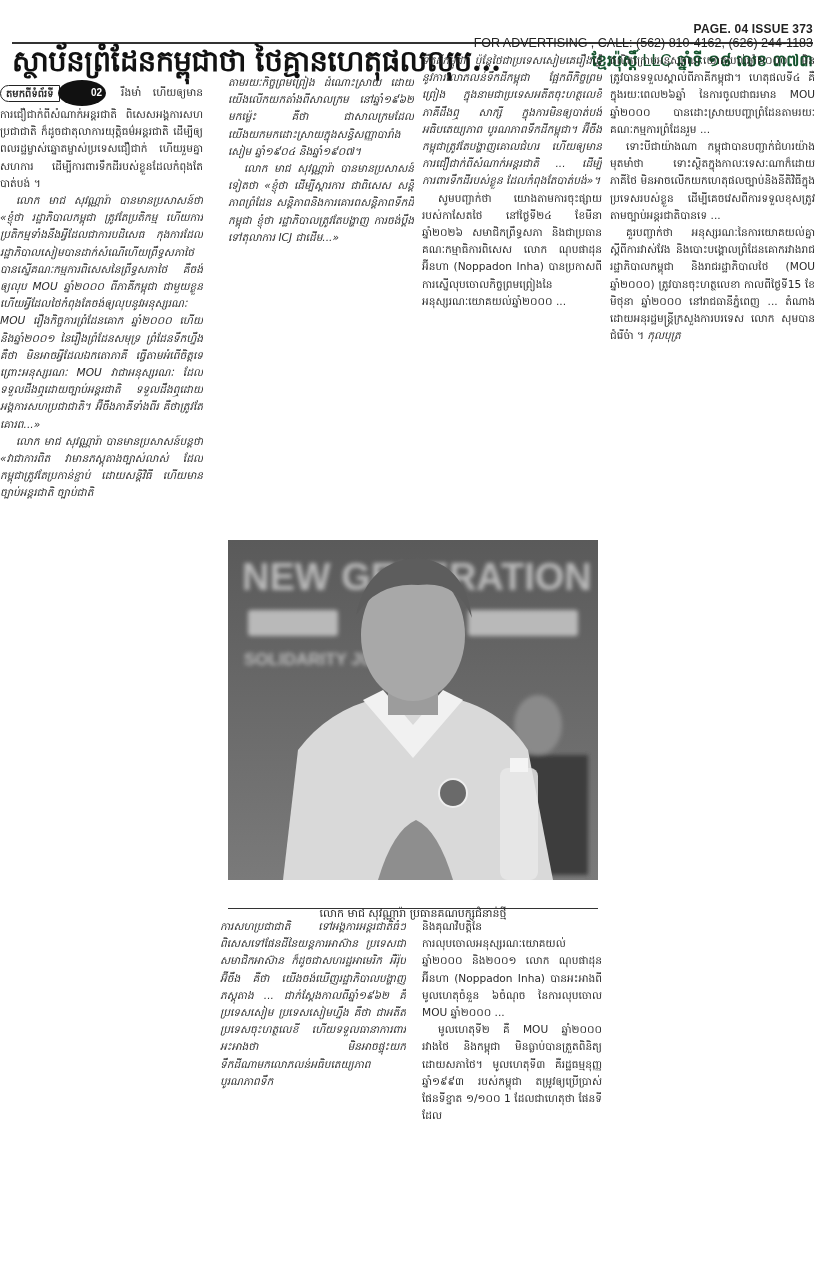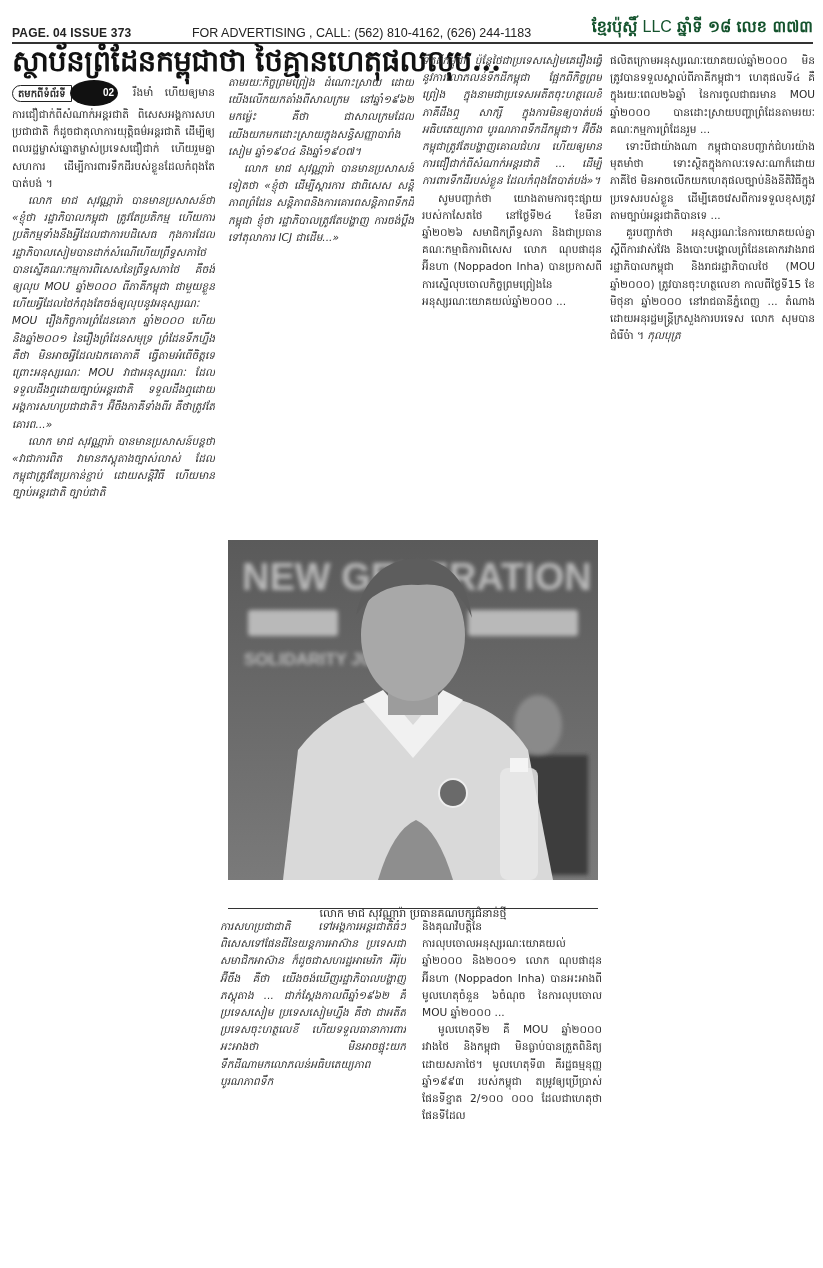--- a/index.html
+++ b/index.html
@@ -1,31 +1,31 @@
 <!DOCTYPE html>
 <html><head>
 <meta charset="utf-8">
 <style>
   html,body{margin:0;padding:0;background:#fff;}
   body{width:823px;height:1268px;position:relative;overflow:hidden;
        font-family:"DejaVu Sans",sans-serif;color:#222;}
   .masthead{position:absolute;left:12px;right:10px;top:22px;height:18px;
        display:flex;align-items:flex-end;justify-content:space-between;
-       border-bottom:2px solid #333;padding-bottom:2px;}
+       border-bottom:2px solid #333;padding-bottom:2px;flex-direction:column;}
   .mh-left{font-family:"Liberation Sans",sans-serif;font-weight:bold;font-size:12px;color:#222;letter-spacing:0.2px;}
   .mh-mid{font-family:"Liberation Sans",sans-serif;font-size:12.5px;color:#222;}
   .mh-right{font-size:16px;color:#14532d;text-align:right;}
   .mh-right b{font-weight:bold;}
   .headline{position:absolute;left:12px;top:44px;width:400px;
        font-family:"DejaVu Serif",serif;font-weight:bold;font-size:29px;line-height:34px;color:#111;white-space:nowrap;letter-spacing:-0.5px;}
   .col{position:absolute;font-size:10.6px;line-height:17.2px;color:#2a2a2a;text-align:justify;overflow:hidden;}
   .col p{margin:0 0 0 0;text-indent:0;}
   .col p.ind{text-indent:16px;}
   .it{font-style:italic;}
-  .c1{left:12px;top:80px;width:203px;height:1160px;}
+  .c1{left:0;top:80px;width:203px;height:1160px;}
   .c2a{left:228px;top:64px;width:186px;height:474px;margin-top:10px;}
   .c3a{left:422px;top:34px;width:180px;height:504px;}
   .c4{left:610px;top:52px;width:205px;height:1170px;}
   .c2b{left:220px;top:918px;width:186px;height:320px;}
   .c3b{left:422px;top:918px;width:180px;height:320px;}
   .kicker{display:inline-flex;align-items:center;vertical-align:middle;margin-right:4px;}
   .kicker .pill{border:1.5px solid #222;border-radius:12px 0 0 12px;padding:0 5px;font-weight:bold;font-size:10px;line-height:15px;font-style:normal;}
   .kicker .num{background:#111;color:#fff;border-radius:50%;width:18px;height:26px;display:inline-flex;align-items:center;justify-content:center;font-family:"Liberation Sans",sans-serif;font-weight:bold;font-size:10px;margin-left:-2px;padding-left:30px;}
   .photo{position:absolute;left:228px;top:540px;width:370px;height:340px;overflow:hidden;background:#6d6d6d;}
   .caption{position:absolute;left:228px;top:886px;width:370px;text-align:center;font-size:11px;color:#222;margin-top:20px;}
@@ -111,21 +111,21 @@
 </div>
 <div class="caption">លោក មាជ សុវណ្ណារ៉ា ប្រធានគណបក្សជំនាន់ថ្មី</div>
 <div class="cap-rule"></div>
 
 <div class="col c2b it">
   <p>ការសហប្រជាជាតិ ទៅអង្គការអន្តរជាតិធំៗ ពិសេសទៅផែនដីនៃយន្តការអាស៊ាន ប្រទេសជាសមាជិកអាស៊ាន ក៏ដូចជាសហរដ្ឋអាមេរិក អឺរ៉ុប អ៊ីចឹង គឺថា យើងចង់ឃើញរដ្ឋាភិបាលបង្ហាញភស្តុតាង ... ជាក់ស្តែងកាលពីឆ្នាំ១៩៦២ គឺប្រទេសសៀម ប្រទេសសៀមហ្នឹង គឺថា ជាអតីតប្រទេសចុះហត្ថលេខី ហើយទទួលធានាការពារ អះអាងថា មិនអាចផ្ទុះយកទឹកដីណាមកលោភលន់អធិបតេយ្យភាព បូរណភាពទឹក</p>
 </div>
 
 <div class="col c3b">
   <p>និងគុណវិបត្តិនៃការលុបចោលអនុស្សរណៈយោគយល់ឆ្នាំ២០០០ និង២០០១ លោក ណុបផាដុន អ៊ីនហា (Noppadon Inha) បានអះអាងពីមូលហេតុចំនួន ៦ចំណុច នៃការលុបចោល MOU ឆ្នាំ២០០០ ...</p>
-  <p class="ind">មូលហេតុទី២ គឺ MOU ឆ្នាំ២០០០ រវាងថៃ និងកម្ពុជា មិនធ្លាប់បានត្រួតពិនិត្យដោយសភាថៃ។ មូលហេតុទី៣ គឺរដ្ឋធម្មនុញ្ញឆ្នាំ១៩៩៣ របស់កម្ពុជា តម្រូវឲ្យប្រើប្រាស់ផែនទីខ្នាត 2/១០០ ០០០ ដែលជាហេតុថា ផែនទីដែល</p>
+  <p class="ind">មូលហេតុទី២ គឺ MOU ឆ្នាំ២០០០ រវាងថៃ និងកម្ពុជា មិនធ្លាប់បានត្រួតពិនិត្យដោយសភាថៃ។ មូលហេតុទី៣ គឺរដ្ឋធម្មនុញ្ញឆ្នាំ១៩៩៣ របស់កម្ពុជា តម្រូវឲ្យប្រើប្រាស់ផែនទីខ្នាត ១/១០០ 1 ដែលជាហេតុថា ផែនទីដែល</p>
 </div>
 
 <div class="col c4">
   <p>ផលិតក្រោមអនុស្សរណៈយោគយល់ឆ្នាំ២០០០ មិនត្រូវបានទទួលស្គាល់ពីភាគីកម្ពុជា។ ហេតុផលទី៤ គឺក្នុងរយៈពេល២៦ឆ្នាំ នៃការចូលជាធរមាន MOU ឆ្នាំ២០០០ បានដោះស្រាយបញ្ហាព្រំដែនតាមរយៈគណៈកម្មការព្រំដែនរួម ...</p>
   <p class="ind">ទោះបីជាយ៉ាងណា កម្ពុជាបានបញ្ជាក់ជំហរយ៉ាងមុតមាំថា ទោះស្ថិតក្នុងកាលៈទេសៈណាក៏ដោយ ភាគីថៃ មិនអាចលើកយកហេតុផលច្បាប់និងនីតិវិធីក្នុងប្រទេសរបស់ខ្លួន ដើម្បីគេចវេសពីការទទួលខុសត្រូវតាមច្បាប់អន្តរជាតិបានទេ ...</p>
   <p class="ind">
     <span>គួរបញ្ជាក់ថា អនុស្សរណៈនៃការយោគយល់គ្នា ស្តីពីការវាស់វែង និងបោះបង្គោលព្រំដែនគោករវាងរាជរដ្ឋាភិបាលកម្ពុជា និងរាជរដ្ឋាភិបាលថៃ (MOU ឆ្នាំ២០០០) ត្រូវបានចុះហត្ថលេខា កាលពីថ្ងៃទី15 ខែមិថុនា ឆ្នាំ២០០០ នៅរាជធានីភ្នំពេញ ... តំណាងដោយអនុរដ្ឋមន្ត្រីក្រសួងការបរទេស លោក សុមបាន ជំរើចំា ។</span>
     <span class="it">កុលបុត្រ</span>
   </p>
 </div>

